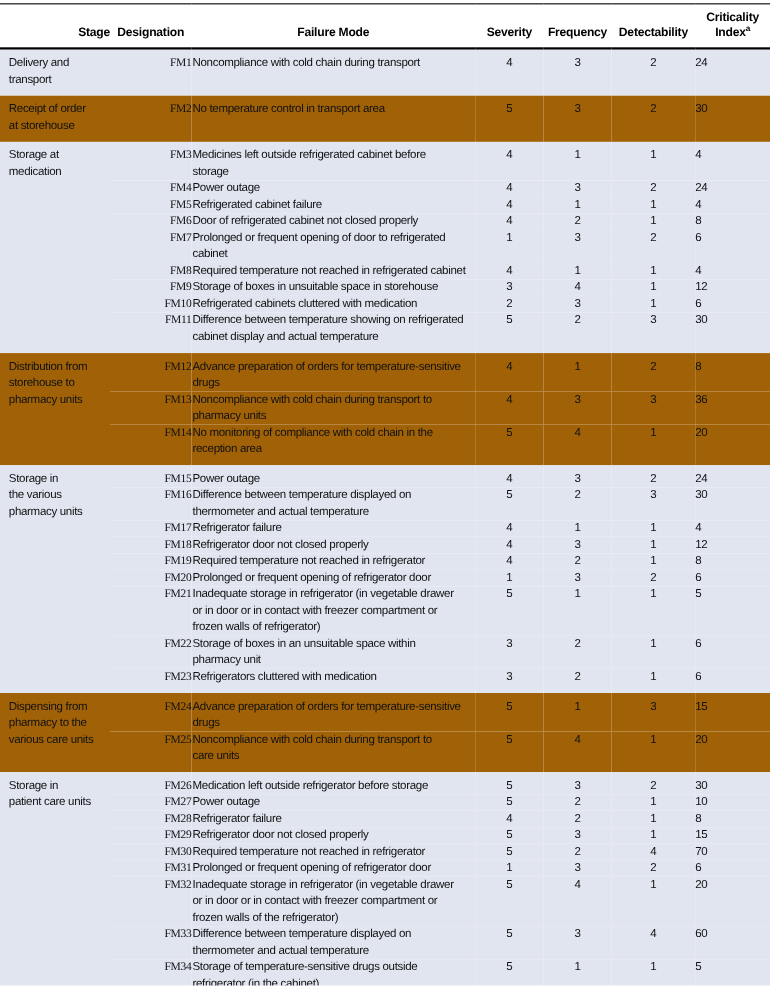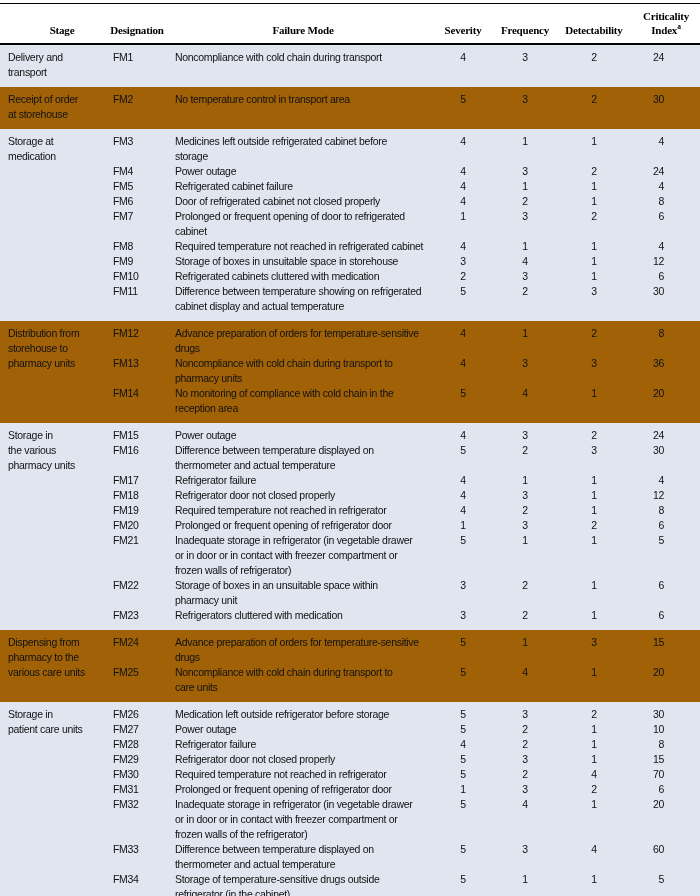--- a/index.html
+++ b/index.html
@@ -34,42 +34,41 @@
   thead th {
     font-size: 11px;
     font-weight: bold;
     line-height: 14px;
     letter-spacing: -0.2px;
     vertical-align: bottom;
     padding: 5px 0 6px 0;
     border-bottom: 2px solid #000000;
     text-align: center;
     color: #000000;
-    font-family: Liberation Serif, serif;
-  }
-  thead th.h-stage { text-align: center; padding-left: 24px; }
+  }
+  thead th.h-stage { text-align: right; padding-left: 24px; }
   thead th sup {
     font-size: 7.5px;
     vertical-align: super;
     line-height: 0;
   }
 
   tbody td {
     font-size: 10.5px;
     line-height: 15px;
     letter-spacing: -0.3px;
     vertical-align: top;
     padding: 0;
     white-space: pre;
   }
   tbody td.stage  { padding-left: 8px; text-align: left; }
-  tbody td.desig  { padding-left: 13px; text-align: left; }
+  tbody td.desig  { padding-left: 13px; text-align: right; font-family: Liberation Serif, serif; }
   tbody td.fail   { padding-left: 1px; text-align: left; }
   tbody td.num    { text-align: center; white-space: nowrap; }
-  tbody td.crit   { text-align: right; padding-right: 36px; white-space: nowrap; }
+  tbody td.crit   { padding-right: 12px; white-space: nowrap; }
 
   tr.shaded td { background: #e1e5f0; }
   tr.plain  td { background: #a16207; }
   tr.g-first td { padding-top: 5px; }
   tr.g-last  td { padding-bottom: 7px; }
 </style>
 </head>
 <body>
 
 <div class="page">

